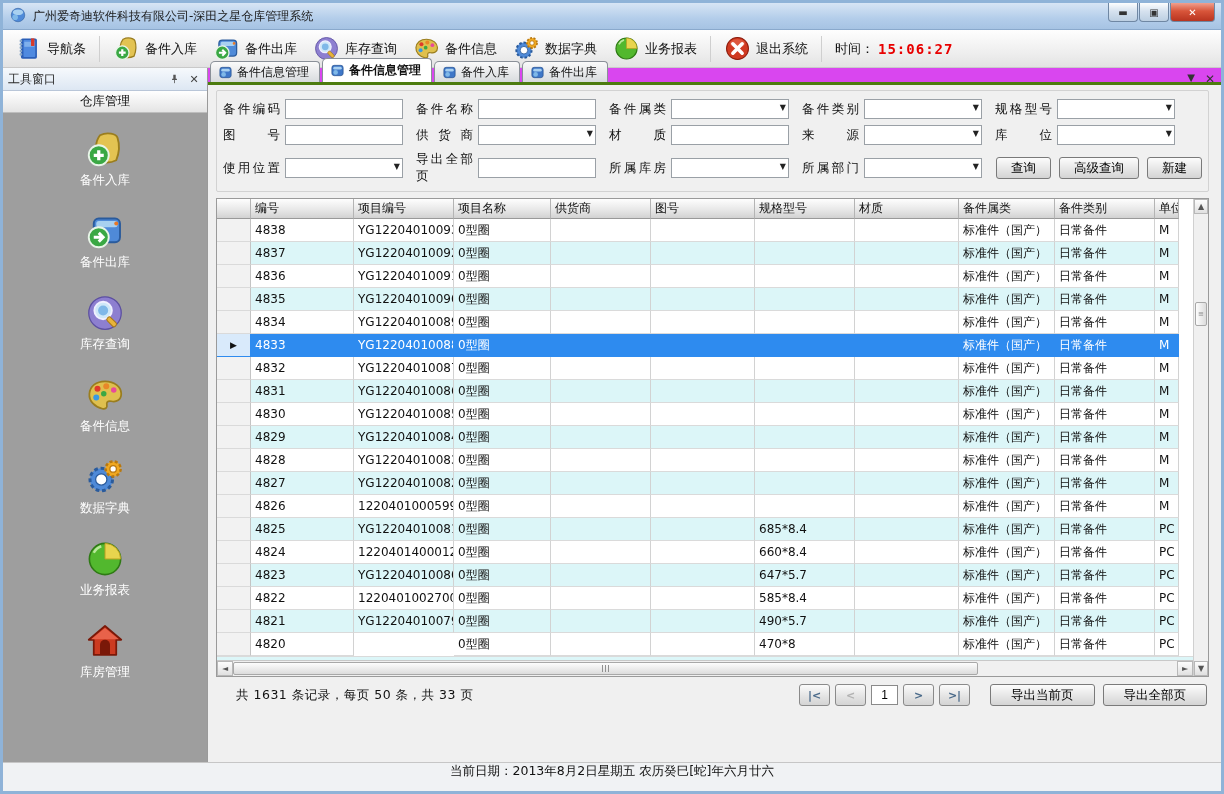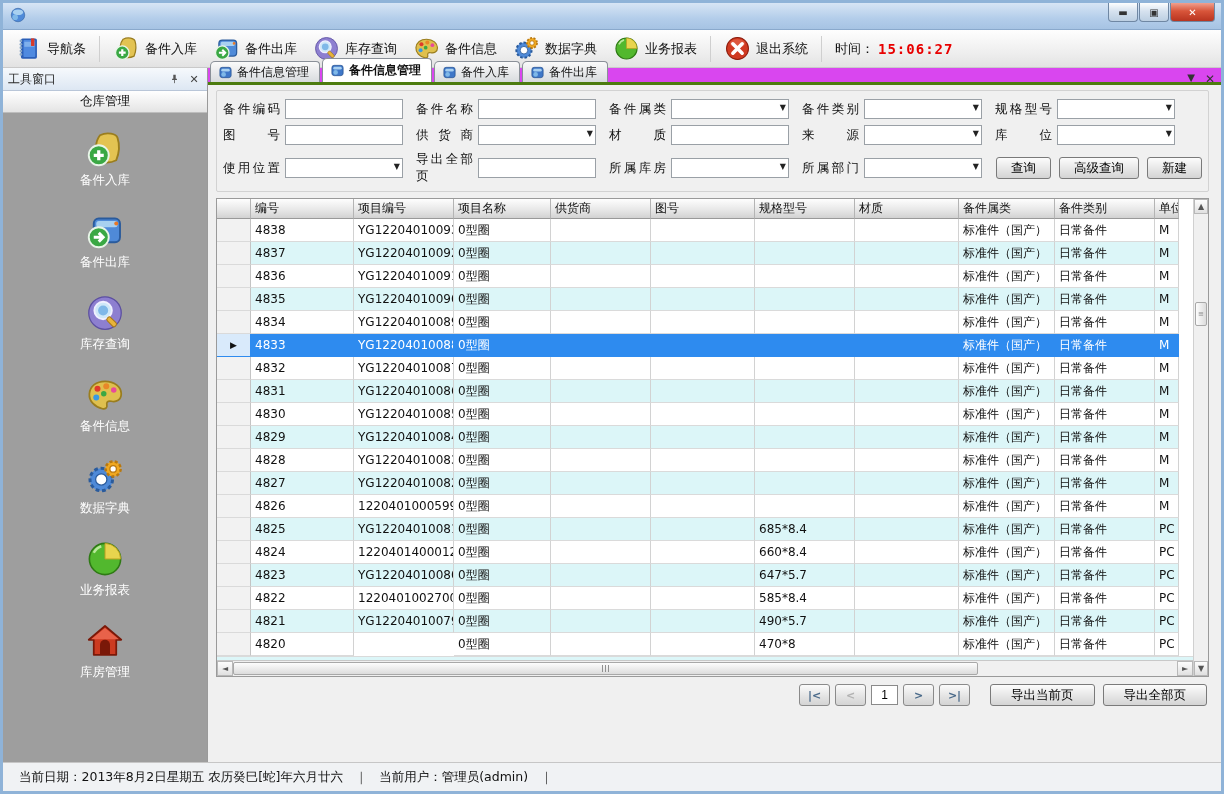--- a/index.html
+++ b/index.html
@@ -75,34 +75,35 @@
   
   .pagebar { height:36px; display:flex; align-items:center; padding:0 14px 0 28px; gap:6px; }
   .page-summary { font-size:12.5px; letter-spacing:0.5px; }
   .pager { margin-left:auto; display:flex; gap:5px; align-items:center; }
   .pbtn { width:31px; height:22px; border:1px solid #8a8a8a; border-radius:3px; background:linear-gradient(#fbfbfb,#e2e2e2 60%,#d4d4d4); color:#4a6a8a; font-size:11px; font-weight:bold; display:flex; align-items:center; justify-content:center; }
   .pbtn.disabled { color:#b2b2b2; }
   .page-box { width:27px; height:20px; border:1px solid #8a8a8a; text-align:center; font-size:12px; background:#fff; }
   .export { display:flex; gap:8px; margin-left:14px; }
   .export .btn { padding:2px 20px; }
   
-  .statusbar { height:29px; background:#f0f2f4; border-top:1px solid #c6c6c6; display:flex; align-items:center; gap:12px; padding:0 16px; font-size:12.5px; }
+  .statusbar { height:29px; background:#f0f2f4; border-top:1px solid #c6c6c6; display:flex; align-items:center; gap:12px; padding:0 16px; font-size:12.5px;flex-direction:column; }
   .sb-sep { color:#333; }
 </style>
 </head>
 <body>
 
 <div class="window">
 
   <div class="titlebar">
     <span id="app-icon"><svg width="18" height="18" viewBox="0 0 32 32">
           <circle cx="16" cy="16" r="12" fill="#4f8ad8" stroke="#2a5b9c"></circle>
           <ellipse cx="16" cy="11" rx="9" ry="5" fill="#a8d0f0"></ellipse>
           <circle cx="11" cy="20" r="5" fill="#7fb8e8"></circle>
         </svg></span>
+    <span class="title-text">广州爱奇迪软件科技有限公司-深田之星仓库管理系统</span>
     <div class="win-controls">
       <div class="wbtn">▬</div>
       <div class="wbtn">▣</div>
       <div class="wbtn close">✕</div>
     </div>
   </div>
 
 
   <div class="toolbar" id="toolbar">
       <div class="tbtn">
@@ -679,20 +680,21 @@
         <div class="vscroll">
           <div class="sbtn">▲</div>
           <div class="vtrack">
               <div class="vthumb">≡</div>
             </div>
           <div class="sbtn">▼</div>
         </div>
       </div>
 
       <div class="pagebar">
+        <span class="page-summary">共 1631 条记录，每页 50 条，共 33 页</span>
         <div class="pager">
           <div class="pbtn">|&lt;</div>
           <div class="pbtn disabled">&lt;</div>
           <input class="page-box" value="1" style="">
           <div class="pbtn">&gt;</div>
           <div class="pbtn">&gt;|</div>
         </div>
         <div class="export">
           <button class="btn">导出当前页</button>
           <button class="btn">导出全部页</button>

